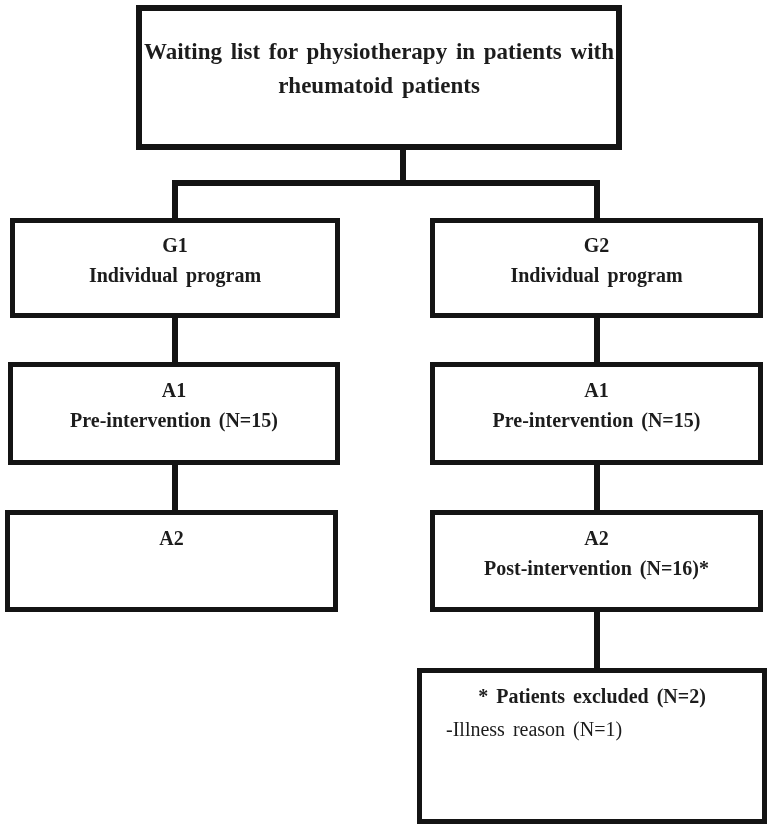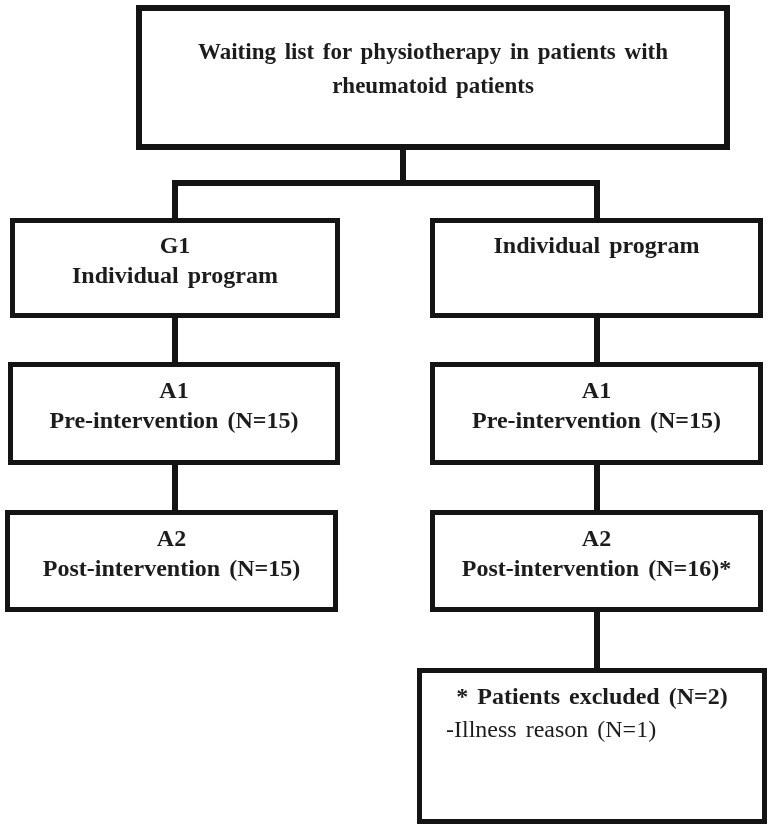--- a/index.html
+++ b/index.html
@@ -16,27 +16,27 @@
     color: #1c1c1c;
     overflow: hidden;
   }
   .node {
     position: absolute;
     box-sizing: border-box;
     border: 5px solid #141414;
     background: #ffffff;
     text-align: center;
     font-weight: 700;
-    font-size: 24px;
+    font-size: 20px;
     line-height: 30px;
     word-spacing: 3px;
   }
   .node .line { white-space: nowrap; }
   #node-root {
-    left: 136px; top: 5px; width: 594px; height: 145px;
+    left: 136px; top: 5px; width: 486px; height: 145px;
     border-width: 6px;
     padding-top: 24px;
     font-size: 23px;
     line-height: 34px;
   }
   #node-g1   { left: 10px;  top: 218px; width: 330px; height: 100px; padding-top: 7px; }
   #node-g2   { left: 430px; top: 218px; width: 333px; height: 100px; padding-top: 7px; }
   #node-g1-a1 { left: 8px;   top: 362px; width: 332px; height: 103px; padding-top: 8px; }
   #node-g2-a1 { left: 430px; top: 362px; width: 333px; height: 103px; padding-top: 8px; }
   #node-g1-a2 { left: 5px;   top: 510px; width: 333px; height: 102px; padding-top: 8px; }
@@ -89,20 +89,21 @@
   <div class="connector" id="conn-hbar"></div>
   <div class="connector" id="conn-drop-left"></div>
   <div class="connector" id="conn-drop-right"></div>
 
   <div class="node" id="node-g1">
     <div class="line">G1</div>
     <div class="line">Individual program</div>
   </div>
 
   <div class="node" id="node-g2">
+    <div class="line">G2</div>
     <div class="line">Individual program</div>
   </div>
 
   <div class="connector" id="conn-g1-a1"></div>
   <div class="connector" id="conn-g2-a1"></div>
 
   <div class="node" id="node-g1-a1">
     <div class="line">A1</div>
     <div class="line">Pre-intervention (N=15)</div>
   </div>
@@ -110,21 +111,20 @@
   <div class="node" id="node-g2-a1">
     <div class="line">A1</div>
     <div class="line">Pre-intervention (N=15)</div>
   </div>
 
   <div class="connector" id="conn-a1l-a2l"></div>
   <div class="connector" id="conn-a1r-a2r"></div>
 
   <div class="node" id="node-g1-a2">
     <div class="line">A2</div>
-    <div class="line">Post-intervention (N=15)</div>
   </div>
 
   <div class="node" id="node-g2-a2">
     <div class="line">A2</div>
     <div class="line">Post-intervention (N=16)*</div>
   </div>
 
   <div class="connector" id="conn-a2r-excl"></div>
 
   <div class="node" id="node-excluded">

